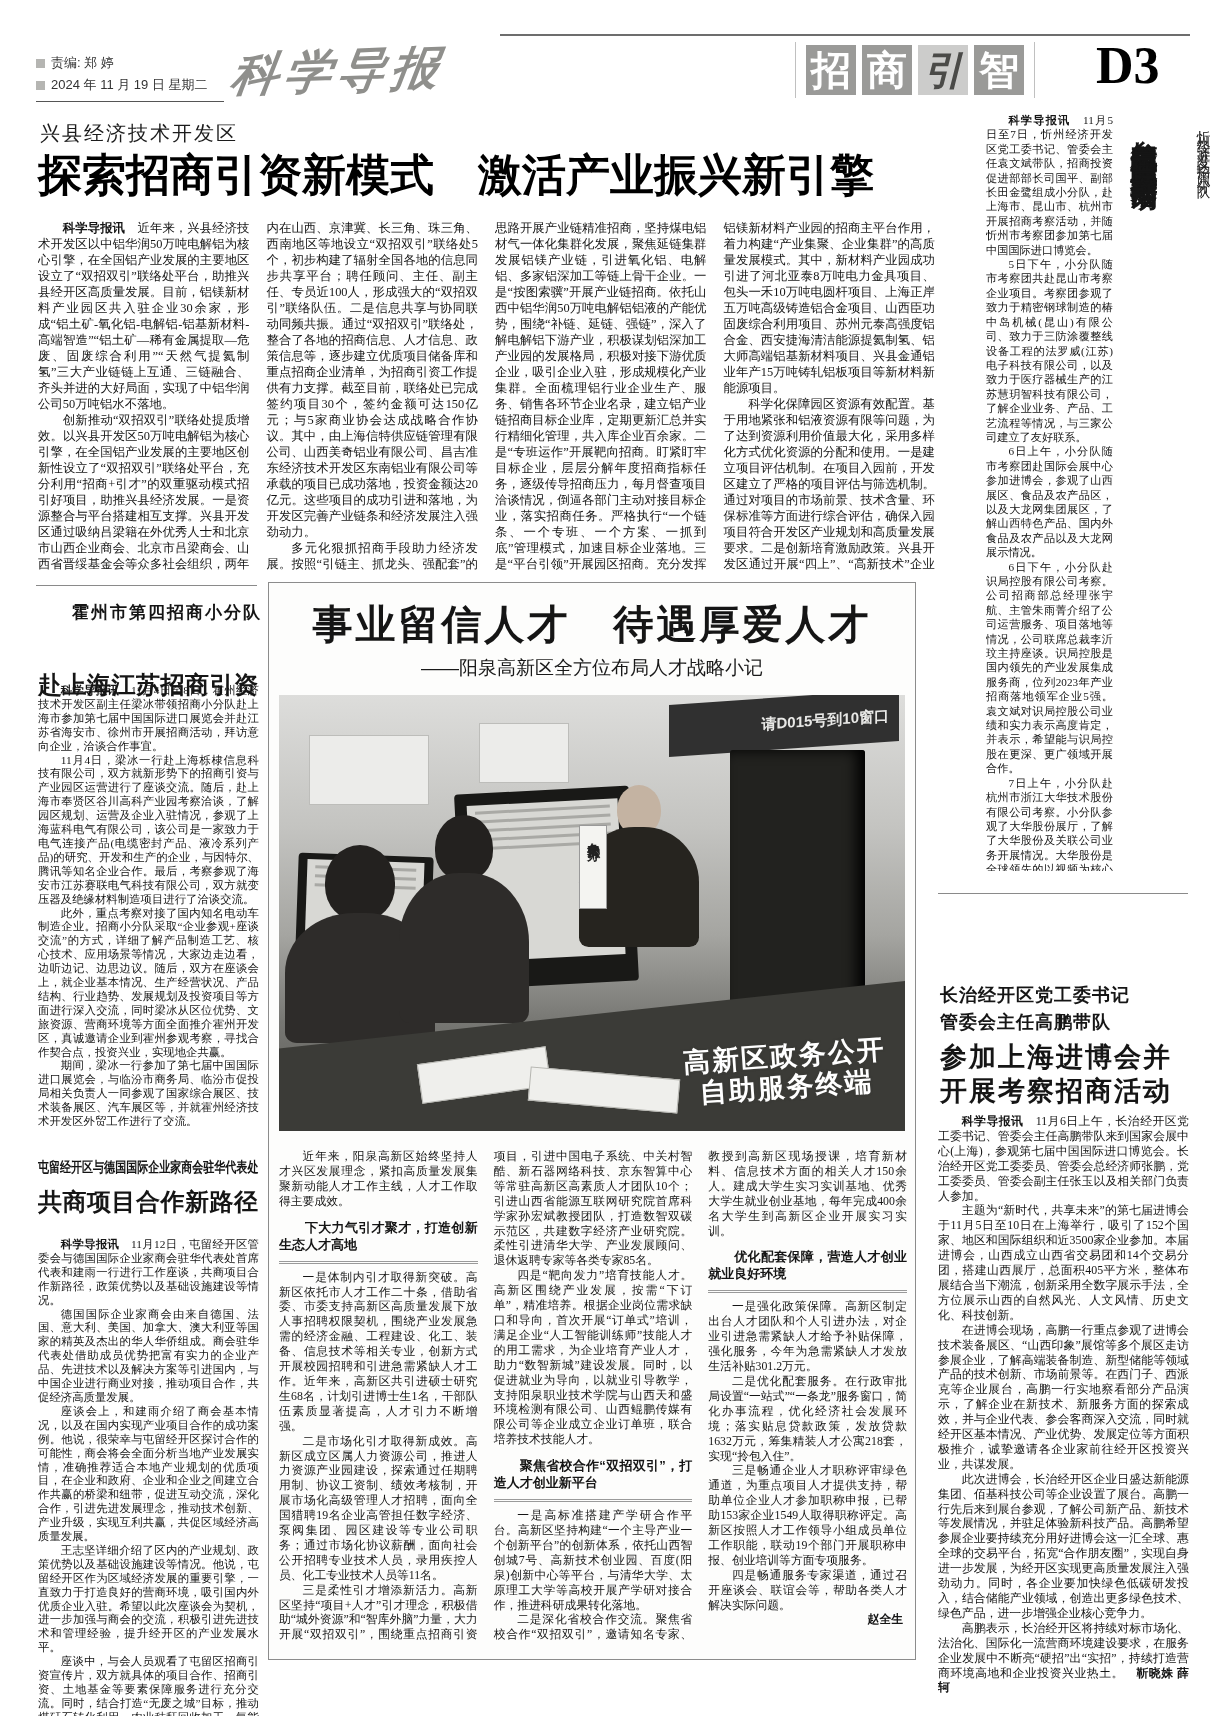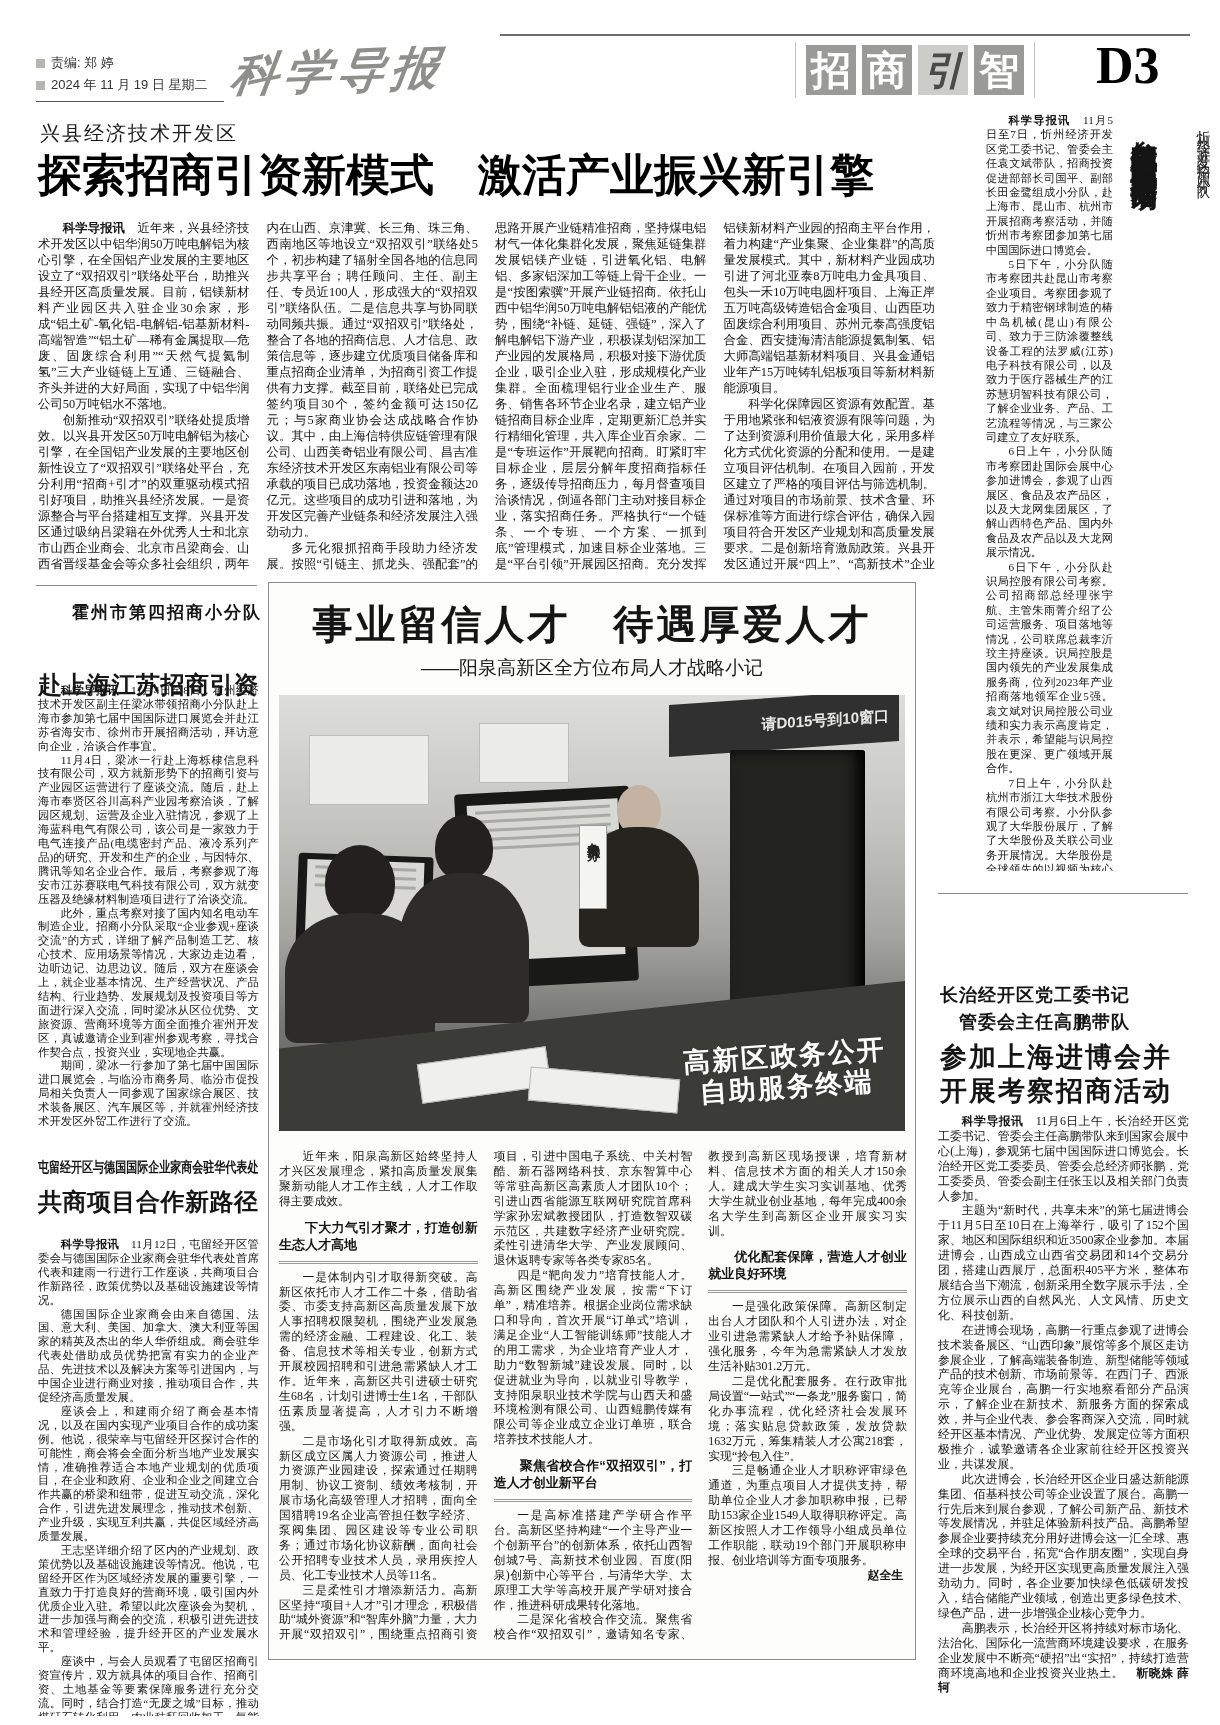--- a/index.html
+++ b/index.html
@@ -94,21 +94,21 @@
 
   
   .xz-body { left:986px; top:113px; width:127px; height:758px; font-size:11.2px; line-height:14.4px; overflow:hidden; }
   .xz-headline { left:1126px; top:118px; height:700px; writing-mode:vertical-rl;
     font-size:27px; font-weight:900; letter-spacing:2px; font-family:"Liberation Sans",sans-serif; }
   .xz-kicker { left:1194px; top:120px; height:420px; writing-mode:vertical-rl;
     font-size:13.5px; letter-spacing:5px; color:#222; font-family:"Liberation Sans",sans-serif; }
 
   
   .rule-cz { left:938px; top:893px; width:250px; height:1px; }
-  .cz-kicker { left:940px; top:982px; font-size:18px; font-weight:bold; line-height:27px; letter-spacing:1px;text-align:right; }
+  .cz-kicker { left:940px; top:982px; font-size:18px; font-weight:bold; line-height:27px; letter-spacing:1px; }
   .cz-headline { left:940px; top:1040px; font-size:27px; font-weight:900; line-height:34px; letter-spacing:2px; }
   .cz-body { left:938px; top:1114px; width:251px; height:600px; font-size:11.9px; line-height:14.9px; overflow:hidden; }
 </style>
 </head>
 <body>
 
 <div id="page">
 
   <div class="abs top-rule"></div>
   <div class="abs hdr-left">
@@ -219,20 +219,21 @@
       <p>二是市场化引才取得新成效。高新区成立区属人力资源公司，推进人力资源产业园建设，探索通过任期聘用制、协议工资制、绩效考核制，开展市场化高级管理人才招聘，面向全国猎聘19名企业高管担任数字经济、泵阀集团、园区建设等专业公司职务；通过市场化协议薪酬，面向社会公开招聘专业技术人员，录用疾控人员、化工专业技术人员等11名。</p>
       <p>三是柔性引才增添新活力。高新区坚持“项目+人才”引才理念，积极借助“城外资源”和“智库外脑”力量，大力开展“双招双引”，围绕重点招商引资项目，引进中国电子系统、中关村智酷、新石器网络科技、京东智算中心等常驻高新区高素质人才团队10个；引进山西省能源互联网研究院首席科学家孙宏斌教授团队，打造数智双碳示范区，共建数字经济产业研究院。柔性引进清华大学、产业发展顾问、退休返聘专家等各类专家85名。</p>
       <p>四是“靶向发力”培育技能人才。高新区围绕产业发展，按需“下订单”，精准培养。根据企业岗位需求缺口和导向，首次开展“订单式”培训，满足企业“人工智能训练师”技能人才的用工需求，为企业培育产业人才，助力“数智新城”建设发展。同时，以促进就业为导向，以就业引导教学，支持阳泉职业技术学院与山西天和盛环境检测有限公司、山西鲲鹏传媒有限公司等企业成立企业订单班，联合培养技术技能人才。</p>
       <div class="subhead">聚焦省校合作“双招双引”，打造人才创业新平台</div>
       <p>一是高标准搭建产学研合作平台。高新区坚持构建“一个主导产业一个创新平台”的创新体系，依托山西智创城7号、高新技术创业园、百度(阳泉)创新中心等平台，与清华大学、太原理工大学等高校开展产学研对接合作，推进科研成果转化落地。</p>
       <p>二是深化省校合作交流。聚焦省校合作“双招双引”，邀请知名专家、教授到高新区现场授课，培育新材料、信息技术方面的相关人才150余人。建成大学生实习实训基地、优秀大学生就业创业基地，每年完成400余名大学生到高新区企业开展实习实训。</p>
       <div class="subhead">优化配套保障，营造人才创业就业良好环境</div>
       <p>一是强化政策保障。高新区制定出台人才团队和个人引进办法，对企业引进急需紧缺人才给予补贴保障，强化服务，今年为急需紧缺人才发放生活补贴301.2万元。</p>
       <p>二是优化配套服务。在行政审批局设置“一站式”“一条龙”服务窗口，简化办事流程，优化经济社会发展环境；落实贴息贷款政策，发放贷款1632万元，筹集精装人才公寓218套，实现“拎包入住”。</p>
       <p>三是畅通企业人才职称评审绿色通道，为重点项目人才提供支持，帮助单位企业人才参加职称申报，已帮助153家企业1549人取得职称评定。高新区按照人才工作领导小组成员单位工作职能，联动19个部门开展职称申报、创业培训等方面专项服务。</p>
+      <p>四是畅通服务专家渠道，通过召开座谈会、联谊会等，帮助各类人才解决实际问题。</p>
       <span class="author">赵全生</span>
     </div>
   </div>
 
   <div class="abs xz-body jtext">
     <p><span class="lead">科学导报讯</span>　<span>11月5日至7日，忻州经济开发区党工委书记、管委会主任袁文斌带队，招商投资促进部部长司国平、副部长田金鹭组成小分队，赴上海市、昆山市、杭州市开展招商考察活动，并随忻州市考察团参加第七届中国国际进口博览会。</span></p>
     <p>5日下午，小分队随市考察团共赴昆山市考察企业项目。考察团参观了致力于精密钢球制造的椿中岛机械(昆山)有限公司、致力于三防涂覆整线设备工程的法罗威(江苏)电子科技有限公司，以及致力于医疗器械生产的江苏慧玥智科技有限公司，了解企业业务、产品、工艺流程等情况，与三家公司建立了友好联系。</p>
     <p>6日上午，小分队随市考察团赴国际会展中心参加进博会，参观了山西展区、食品及农产品区，以及大龙网集团展区，了解山西特色产品、国内外食品及农产品以及大龙网展示情况。</p>
     <p>6日下午，小分队赴识局控股有限公司考察。公司招商部总经理张宇航、主管朱雨菁介绍了公司运营服务、项目落地等情况，公司联席总裁李沂玟主持座谈。识局控股是国内领先的产业发展集成服务商，位列2023年产业招商落地领军企业5强。袁文斌对识局控股公司业绩和实力表示高度肯定，并表示，希望能与识局控股在更深、更广领域开展合作。</p>
     <p>7日上午，小分队赴杭州市浙江大华技术股份有限公司考察。小分队参观了大华股份展厅，了解了大华股份及关联公司业务开展情况。大华股份是全球领先的以视频为核心的智慧物联解决方案提供商和运营服务商，公司业务涵盖智慧城市、智慧交管、智慧交通、社会治理等领域。双方围绕算力领域项目合作展开深入讨论。袁文斌表示，忻州经济开发区高度重视与大华股份合作，希望双方能实现共赢发展。</p>

